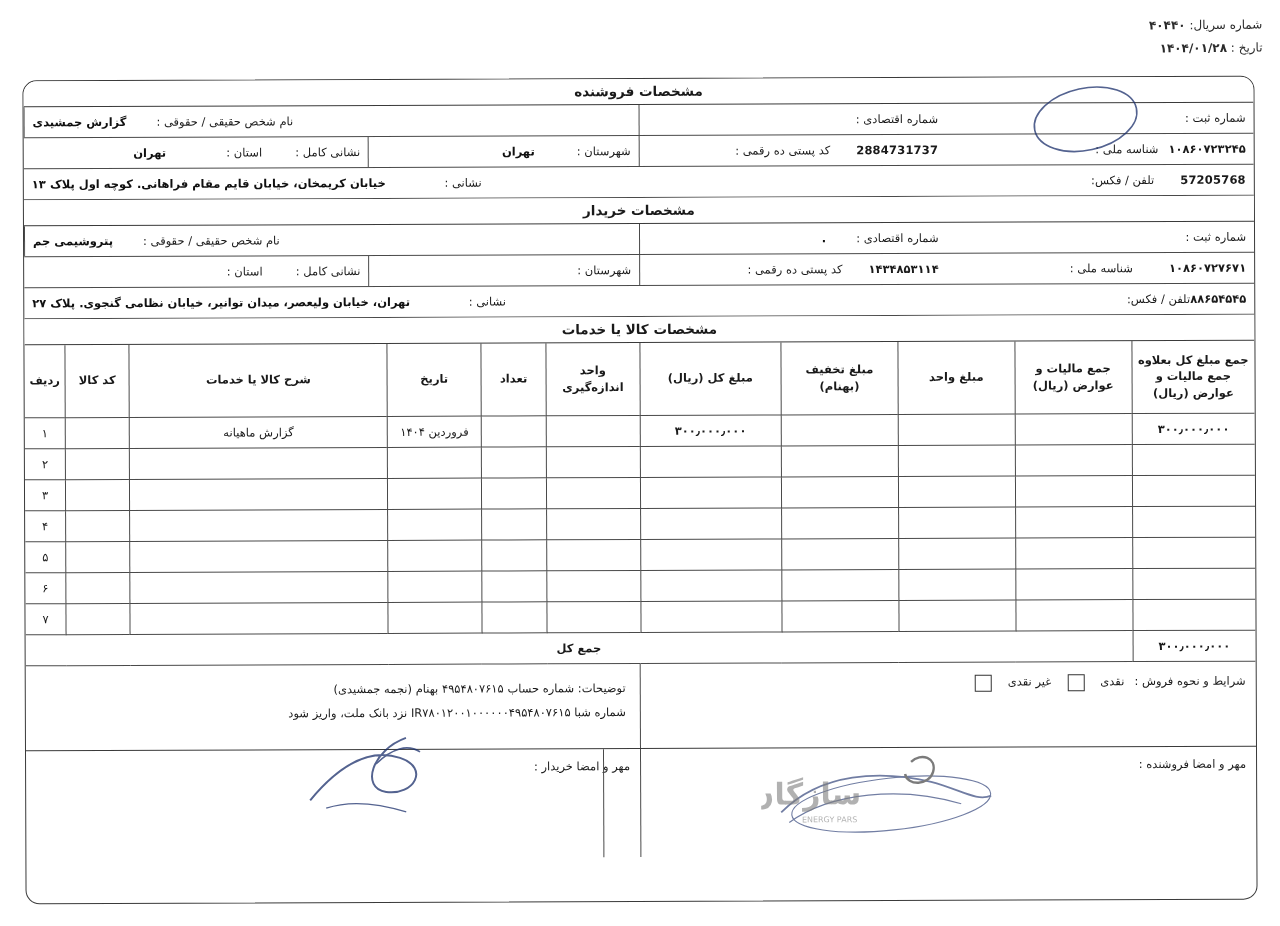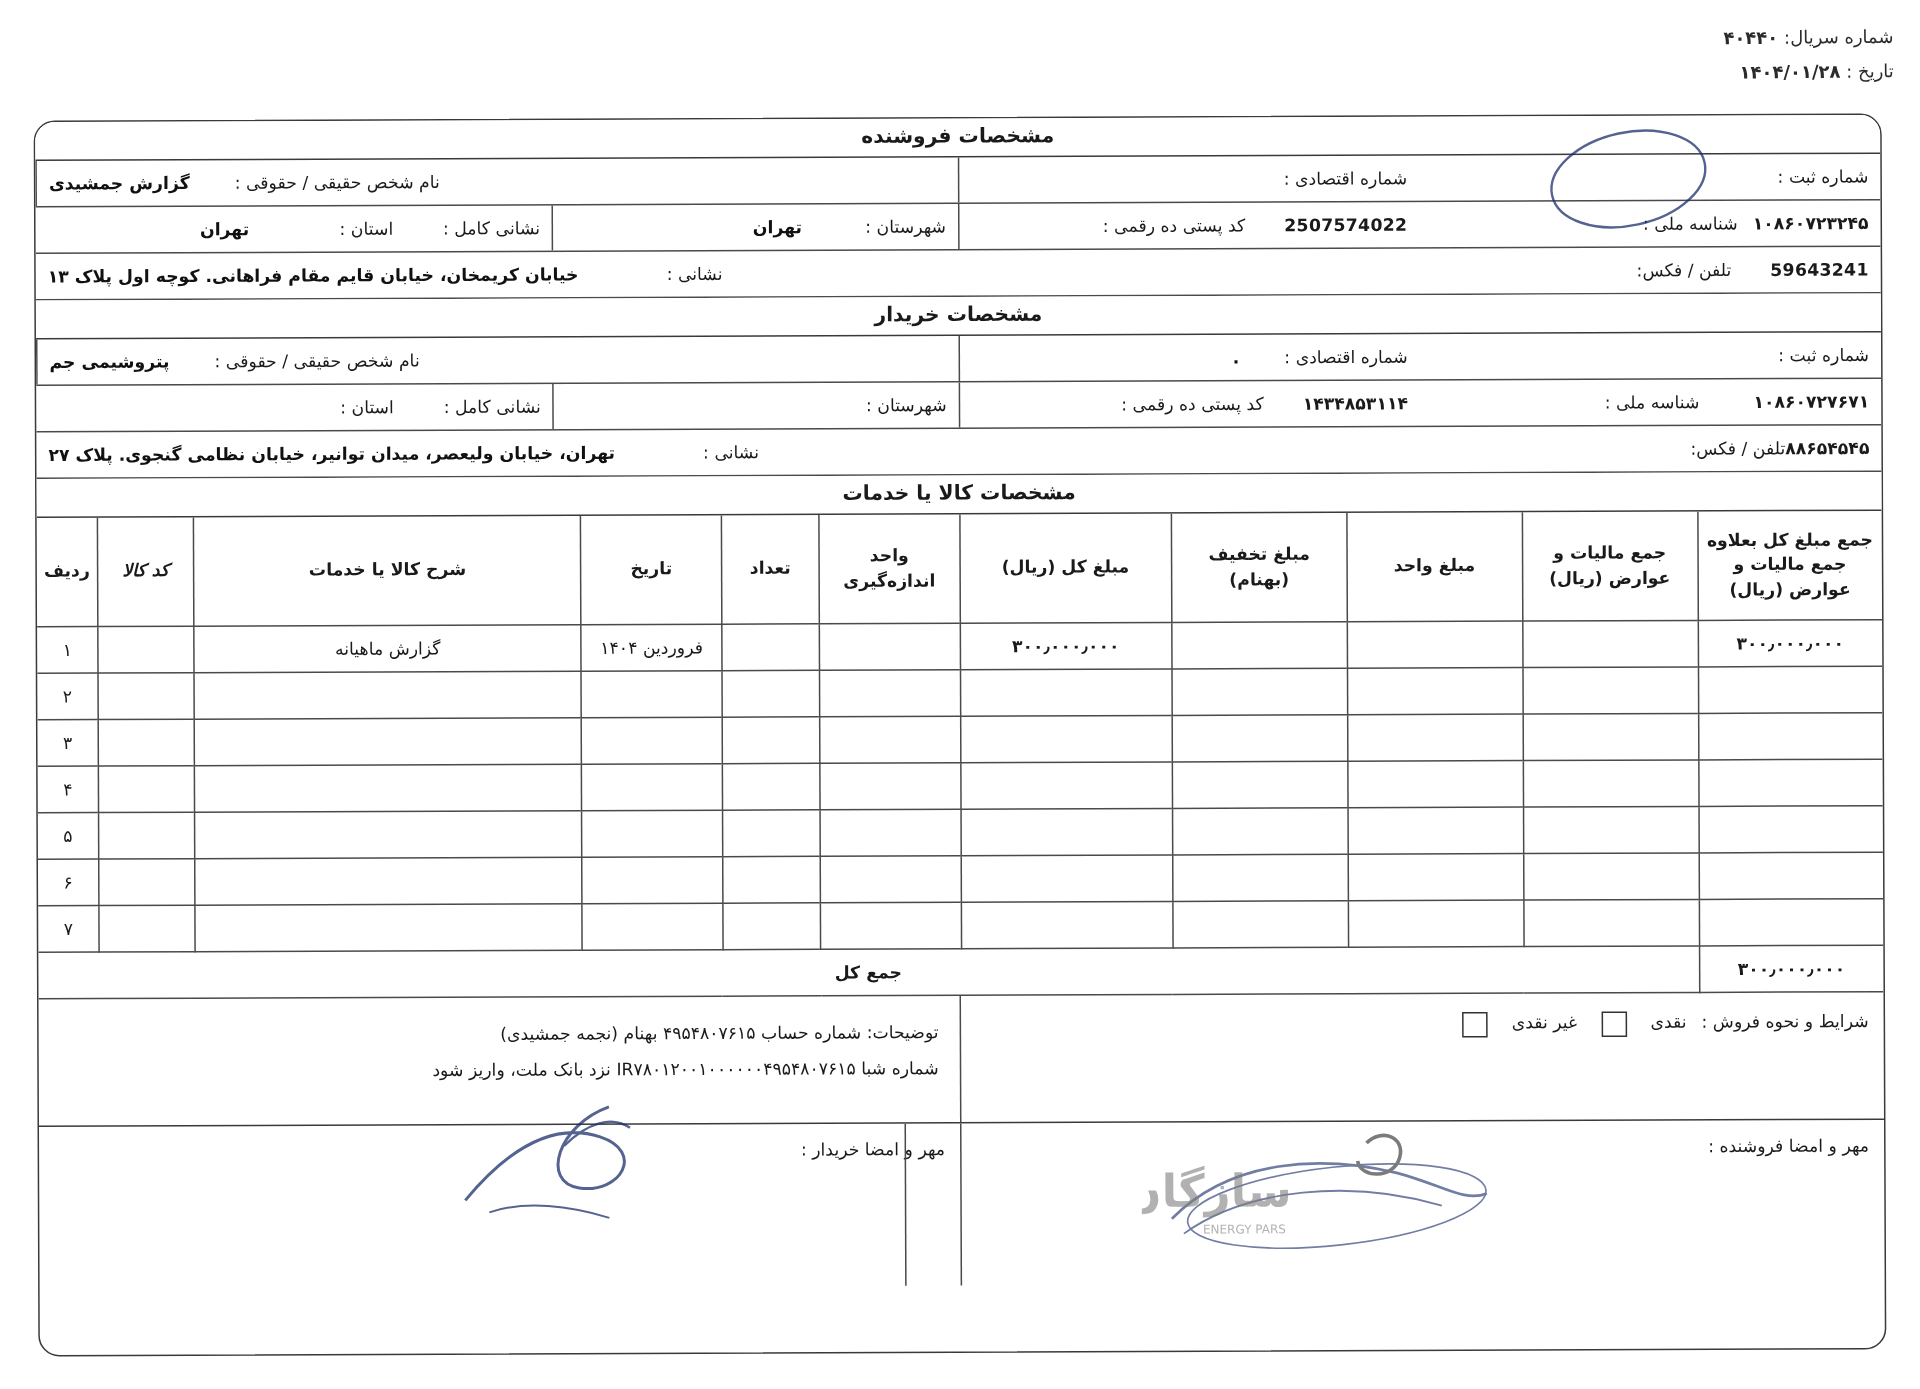--- a/index.html
+++ b/index.html
@@ -118,21 +118,21 @@
     height: 72px;
     font-weight: bold;
     line-height: 1.45;
     font-size: 11.5px;
   }
   table.goods td { height: 31px; }
   table.goods tr td:first-child, table.goods tr th:first-child { border-right: none; }
   table.goods tr td:last-child, table.goods tr th:last-child { border-left: none; }
 
   .col-radif { width: 3.3%; }
-  .col-code  { width: 5.2%; font-style: italic; }
+  .col-code  { width: 5.2%; }
   .col-desc  { width: 21%; }
   .col-date  { width: 7.6%; }
   .col-count { width: 5.3%; }
   .col-unit  { width: 7.6%; }
   .col-total { width: 11.5%; }
   .col-disc  { width: 9.5%; }
   .col-price { width: 9.5%; }
   .col-tax   { width: 9.5%; }
   .col-grand { width: 10%; }
 
@@ -259,41 +259,41 @@
           </span>
       </div>
     </div>
 
     <div class="rowline">
       <div class="cell c-25">
         <span class="num" style="margin-left:10px">۱۰۸۶۰۷۲۳۲۴۵</span>
         <span class="lbl">شناسه ملی :</span>
       </div>
       <div class="cell c-25 vsep">
-        <span class="num" style="margin-left:26px">2507574022</span>
+        <span class="num" style="margin-left:26px">2884731737</span>
         <span class="lbl">کد پستی ده رقمی :</span>
       </div>
       <div class="cell c-22 vsep">
         <span class="pair">
             <span class="lbl">شهرستان :</span>
         <span class="val">تهران</span>
           </span>
       </div>
       <div class="cell c-28">
         <span class="pair">
             <span class="lbl">نشانی کامل :</span>
         <span class="lbl" style="margin-right:8px">استان :</span>
         <span class="val">تهران</span>
           </span>
       </div>
     </div>
 
     <div class="rowline">
       <div class="cell c-25">
-        <span class="num" style="margin-left:26px">59643241</span>
+        <span class="num" style="margin-left:26px">57205768</span>
         <span class="lbl">تلفن / فکس:</span>
       </div>
       <div class="cell" style="width:75%">
         <span class="pair" style="margin-right:auto">
           <span class="lbl">نشانی :</span>
           <span class="val">خیابان کریمخان، خیابان قایم مقام فراهانی. کوچه اول پلاک ۱۳</span>
         </span>
       </div>
     </div>
 

